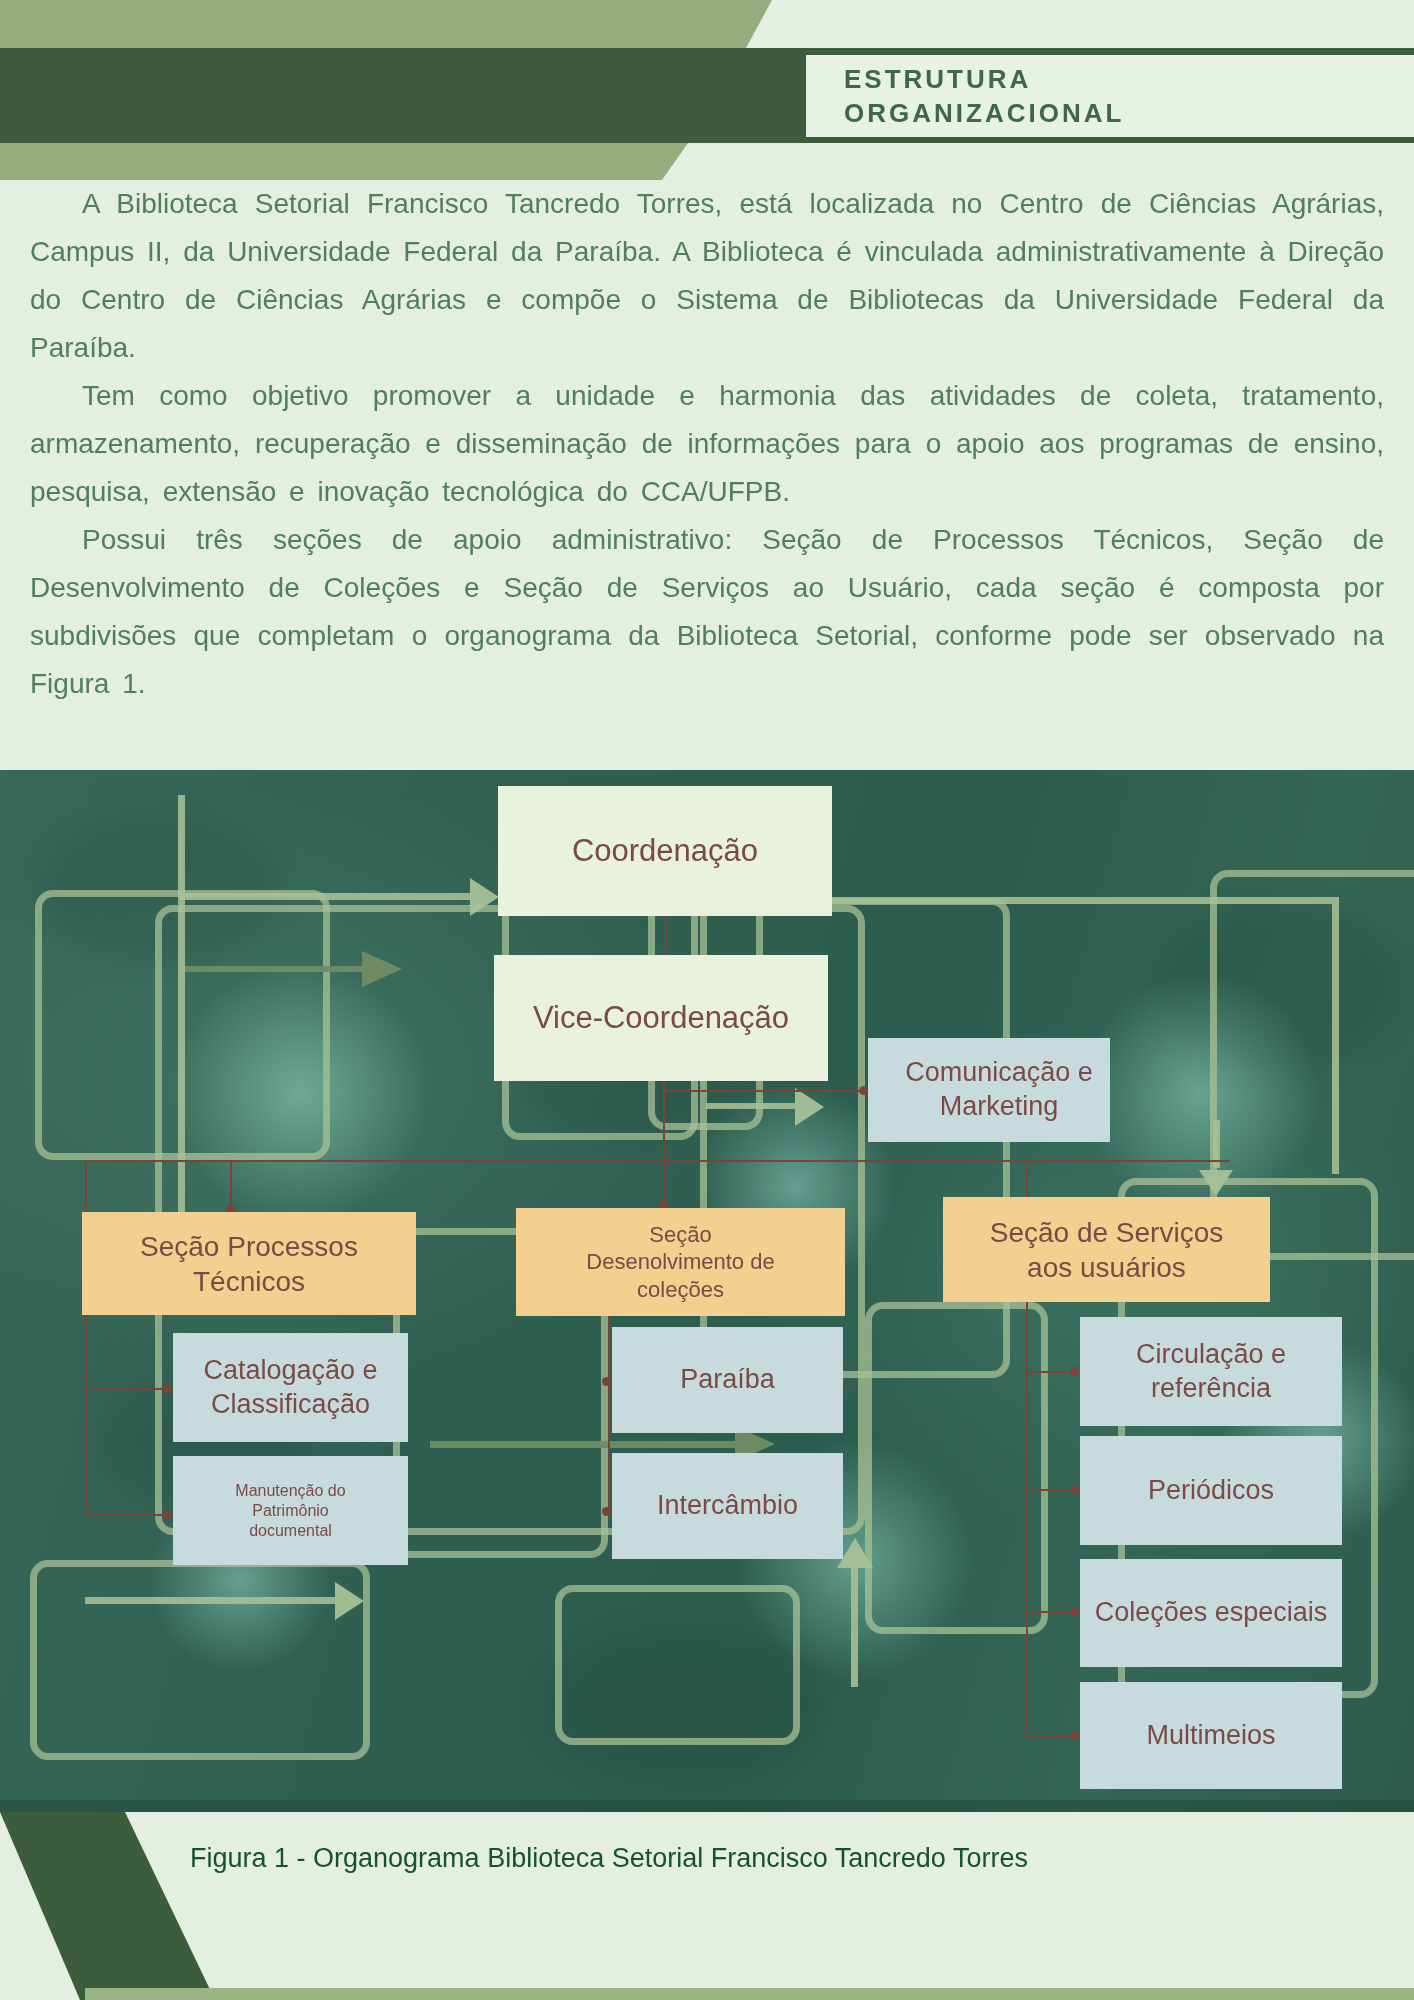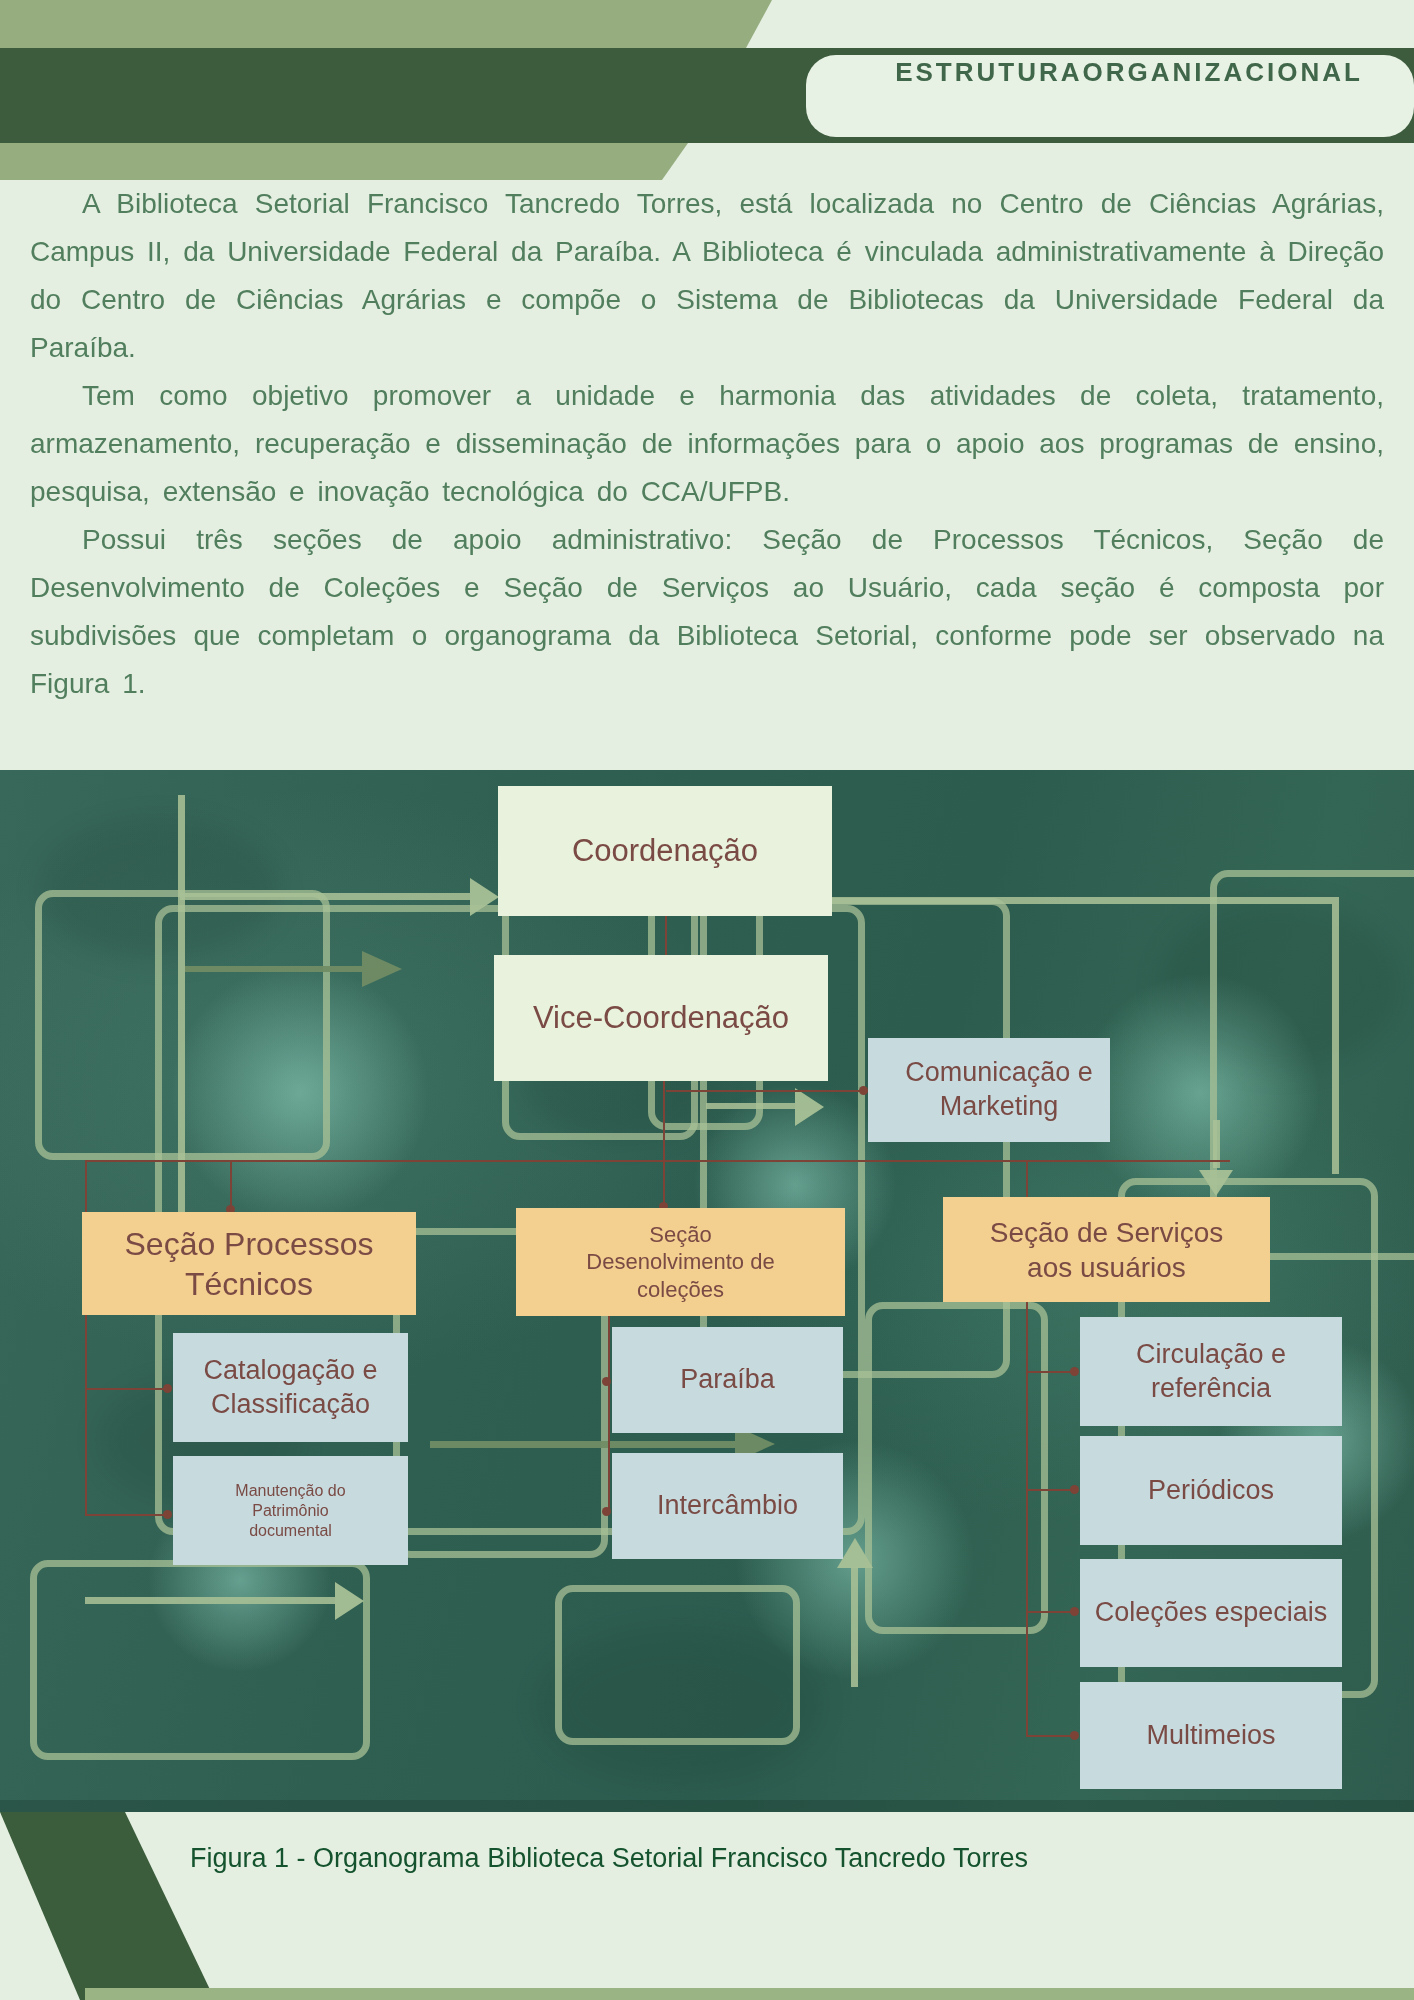--- a/index.html
+++ b/index.html
@@ -5,21 +5,21 @@
   html,body{margin:0;padding:0;}
   body{font-family:"Liberation Sans",sans-serif;}
   #page{position:relative;width:1414px;height:2000px;background:#e4efe1;overflow:hidden;}
   .abs{position:absolute;}
 
   
   .band-top{left:0;top:0;width:772px;height:48px;background:#96ad80;
     clip-path:polygon(0 0,100% 0,calc(100% - 26px) 100%,0 100%);}
   .banner{left:0;top:48px;width:1414px;height:95px;background:#3d5c3d;}
   .title-box{left:806px;top:55px;width:608px;height:82px;background:#e7f1e4;
-    display:flex;flex-direction:row;justify-content:center;padding-left:38px;box-sizing:border-box;border-radius:30px;}
+    display:flex;flex-direction:column;justify-content:center;padding-left:38px;box-sizing:border-box;}
   .title-box span{font-size:26px;font-weight:bold;letter-spacing:3px;color:#40674a;line-height:34px;}
   .band-mid{left:0;top:143px;width:688px;height:37px;background:#96ad80;
     clip-path:polygon(0 0,100% 0,calc(100% - 26px) 100%,0 100%);}
 
   
   .body-text{left:30px;top:180px;width:1354px;color:#517e5d;font-size:28px;line-height:48px;
     text-align:justify;word-spacing:5px;}
   .body-text p{margin:0;text-indent:52px;}
 
   
@@ -46,21 +46,21 @@
 
   .node{position:absolute;display:flex;align-items:center;justify-content:center;text-align:center;
     white-space:pre-line;color:#7a4a44;line-height:1.25;}
   .n-cream{background:#e9f2dc;}
   .n-blue{background:#c7dade;}
   .n-orange{background:#f3cf90;}
 
   .n-coordenacao{left:498px;top:16px;width:334px;height:130px;font-size:31px;}
   .n-vice{left:494px;top:185px;width:334px;height:126px;font-size:31px;}
   .n-comunicacao{left:868px;top:268px;width:222px;height:104px;font-size:27px;padding-left:20px;}
-  .n-processos{left:82px;top:442px;width:334px;height:103px;font-size:32px;}
+  .n-processos{left:82px;top:442px;width:334px;height:103px;font-size:28px;}
   .n-desenvolvimento{left:516px;top:438px;width:329px;height:108px;font-size:22px;}
   .n-servicos{left:943px;top:427px;width:327px;height:105px;font-size:28px;}
   .n-catalogacao{left:173px;top:563px;width:235px;height:109px;font-size:27px;}
   .n-manutencao{left:173px;top:686px;width:235px;height:109px;font-size:16px;}
   .n-selecao{left:612px;top:557px;width:231px;height:106px;font-size:27px;}
   .n-intercambio{left:612px;top:683px;width:231px;height:106px;font-size:27px;}
   .n-circulacao{left:1080px;top:547px;width:262px;height:109px;font-size:27px;}
   .n-periodicos{left:1080px;top:666px;width:262px;height:109px;font-size:27px;}
   .n-colecoes{left:1080px;top:789px;width:262px;height:108px;font-size:27px;}
   .n-multimeios{left:1080px;top:912px;width:262px;height:107px;font-size:27px;}

